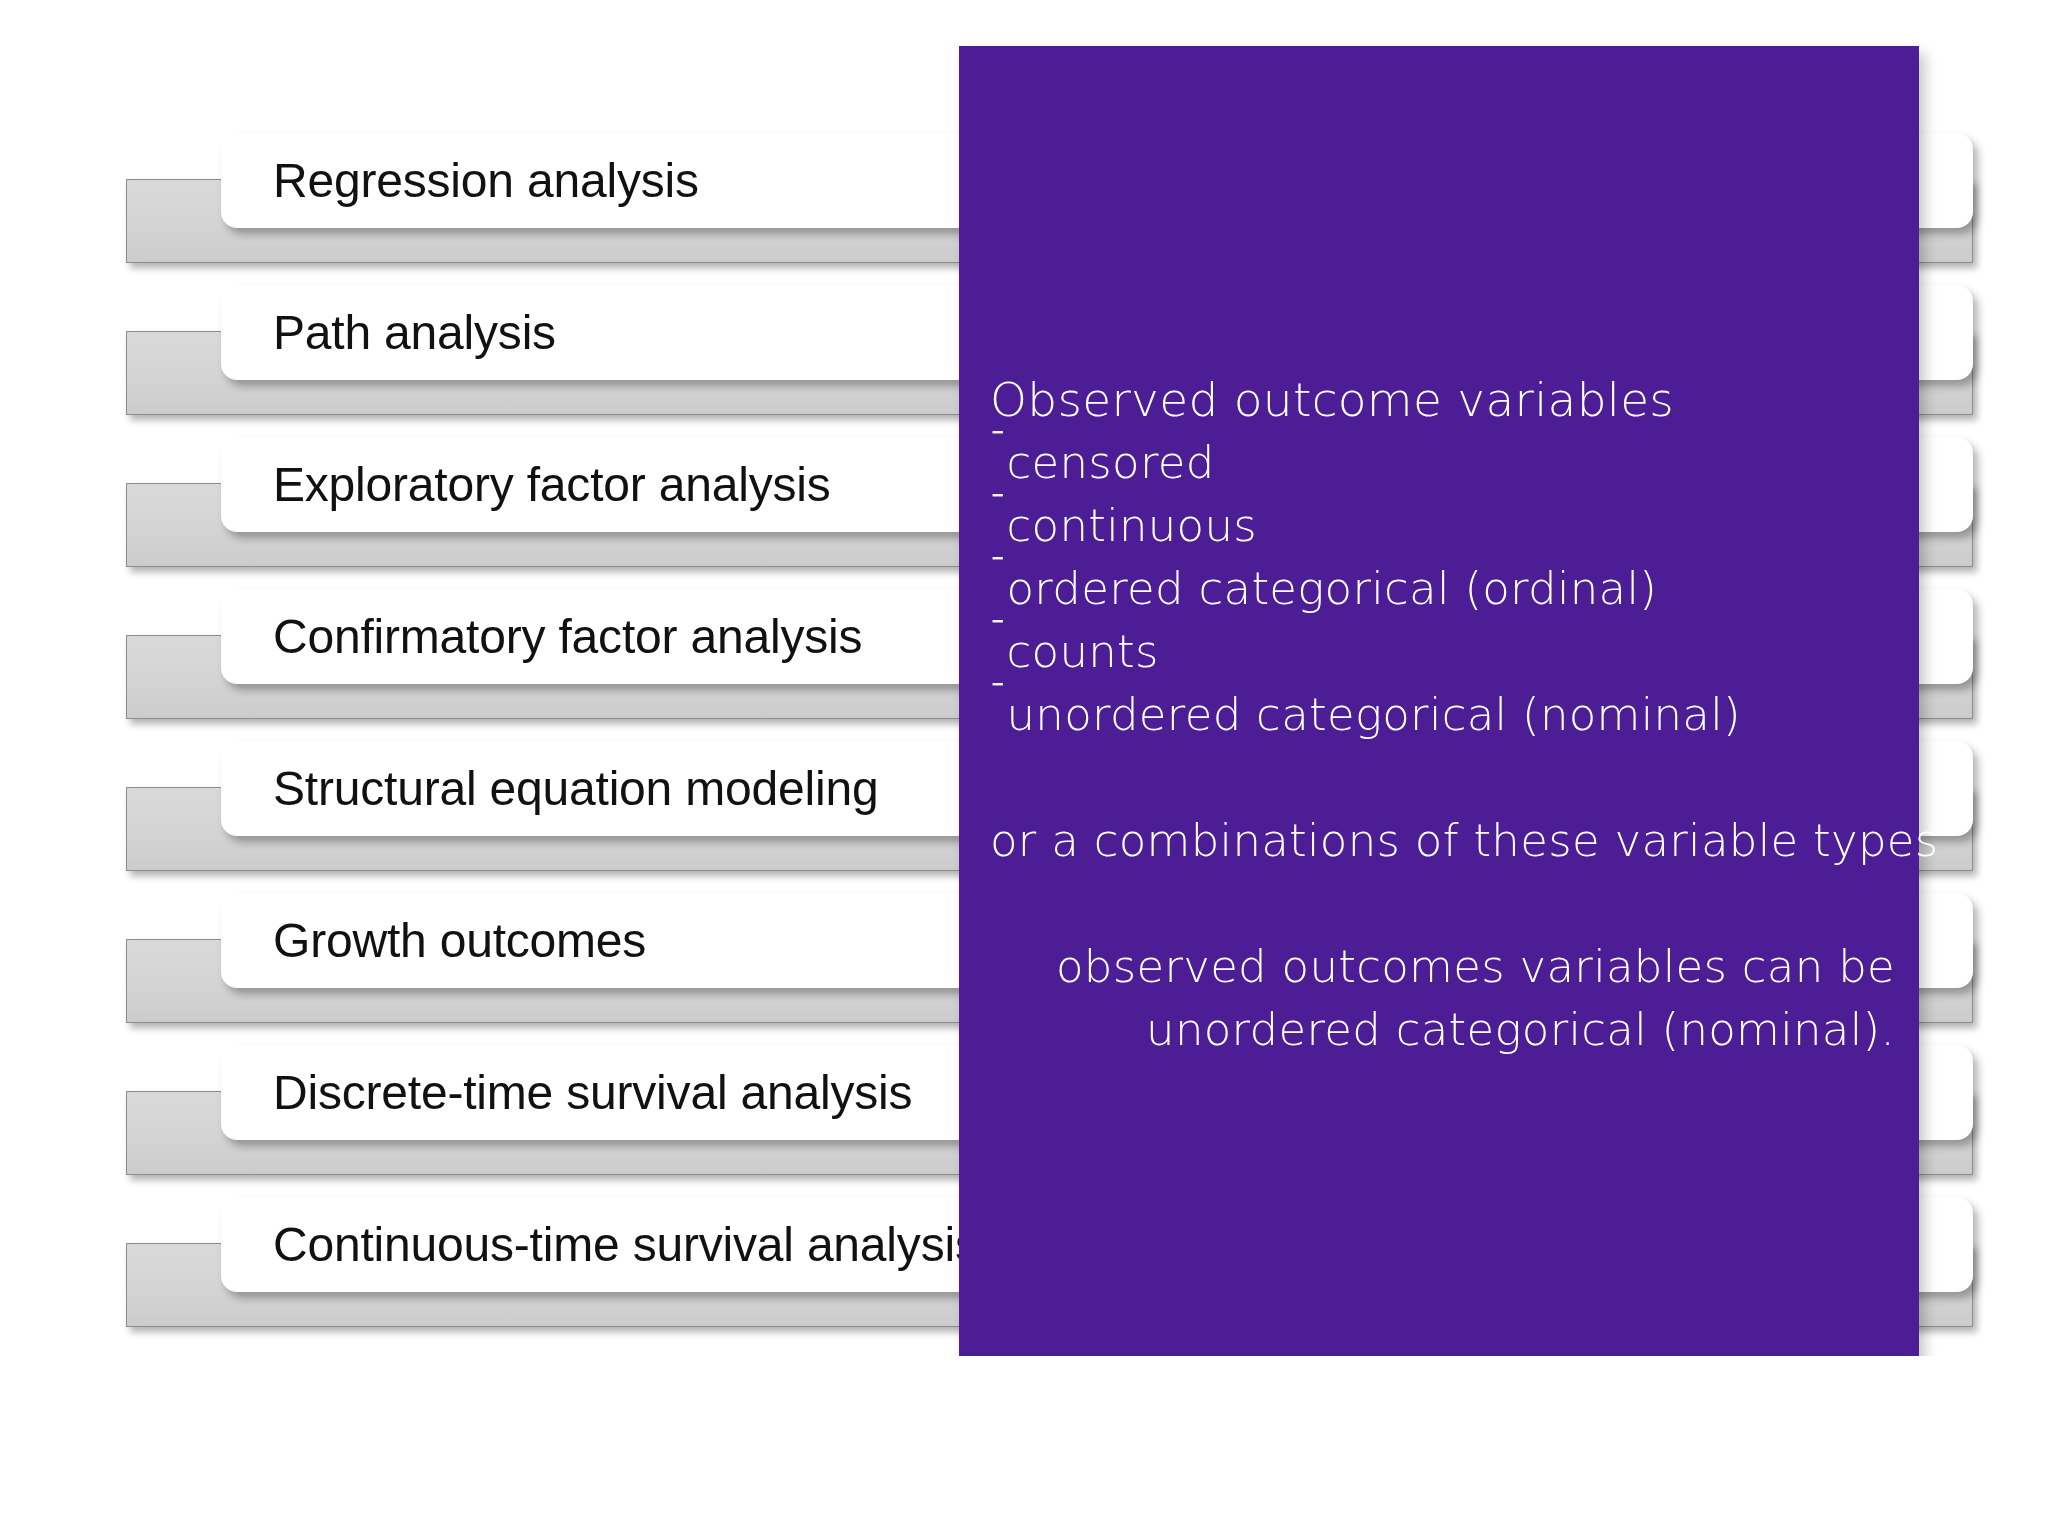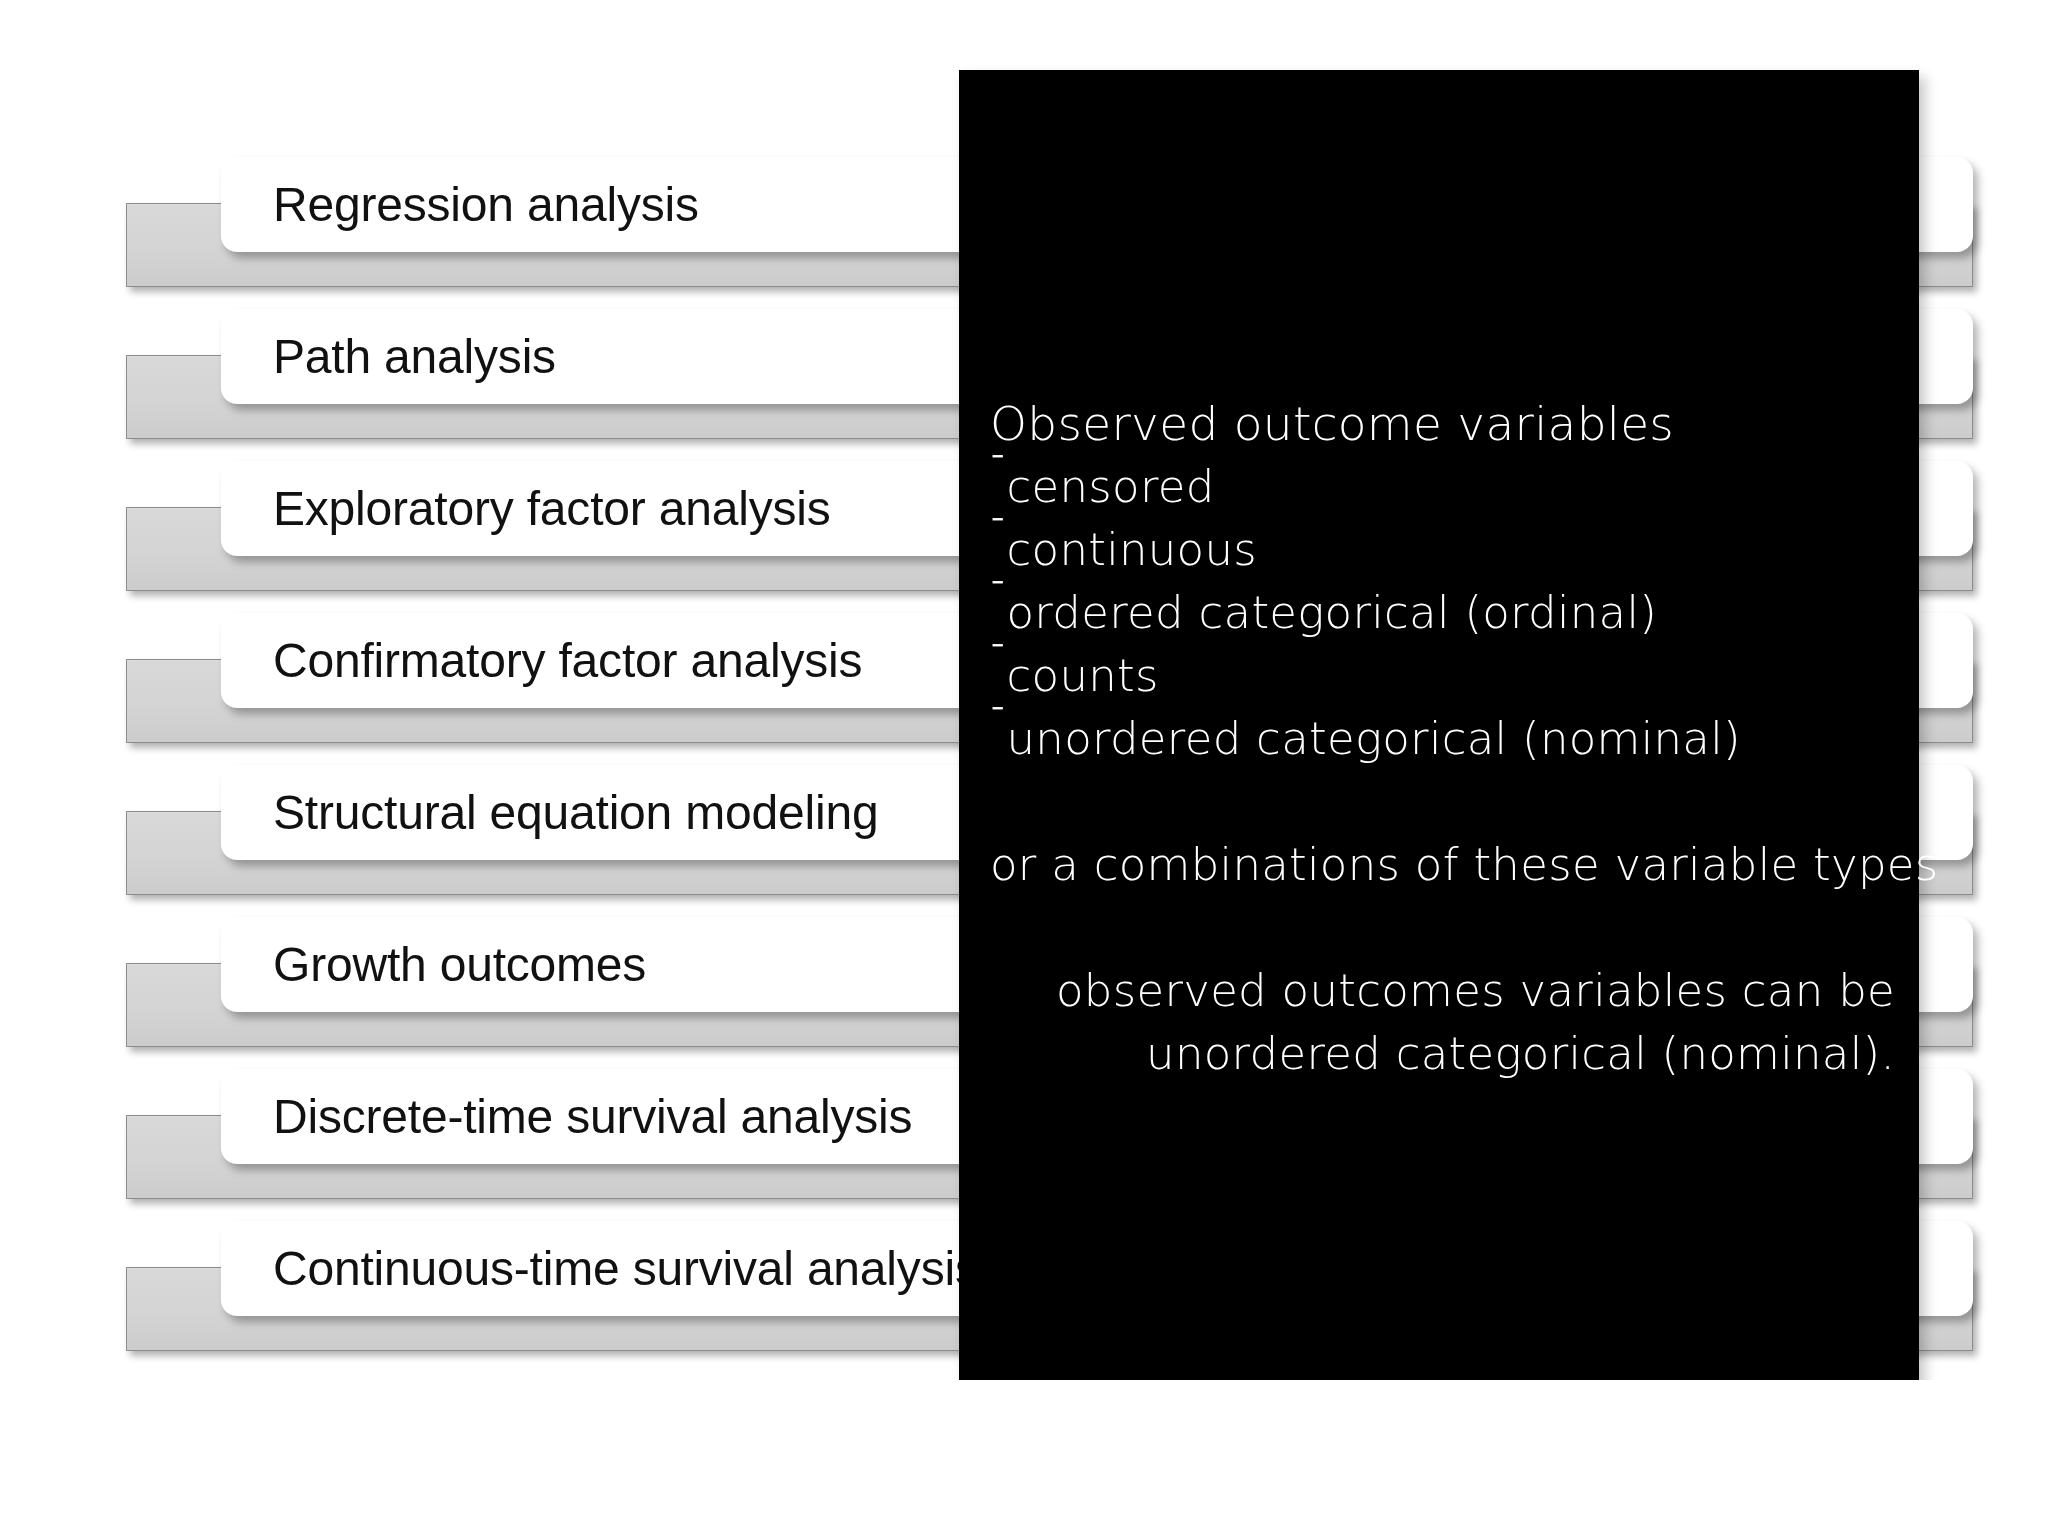--- a/index.html
+++ b/index.html
@@ -9,21 +9,20 @@
   }
   body {
     font-family: "Liberation Sans", sans-serif;
   }
   #slide {
     position: relative;
     width: 2048px;
     height: 1356px;
     background: #ffffff;
     overflow: hidden;
-    margin-top: 24px;
   }
 
   
   .method-row {
     position: absolute;
     left: 0;
     width: 2048px;
     height: 160px;
   }
 
@@ -64,21 +63,21 @@
     white-space: nowrap;
   }
 
   
   #overlay-panel {
     position: absolute;
     left: 959px;
     top: 46px;
     width: 960px;
     height: 1362px;
-    background: #000000;
+    background: #4c1d95;
     box-shadow: 6px 7px 12px rgba(0,0,0,0.22);
   }
 
   #overlay-text {
     position: absolute;
     left: 31px;
     top: 322px;
     width: 905px;
     color: #ffffff;
     font-family: "DejaVu Sans", sans-serif;

